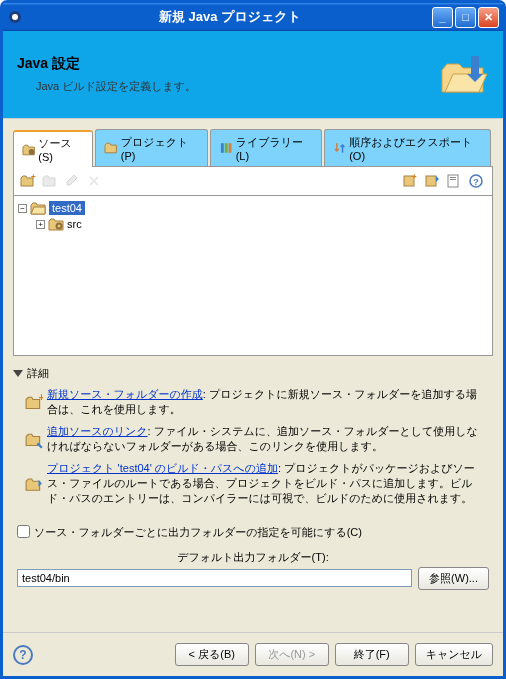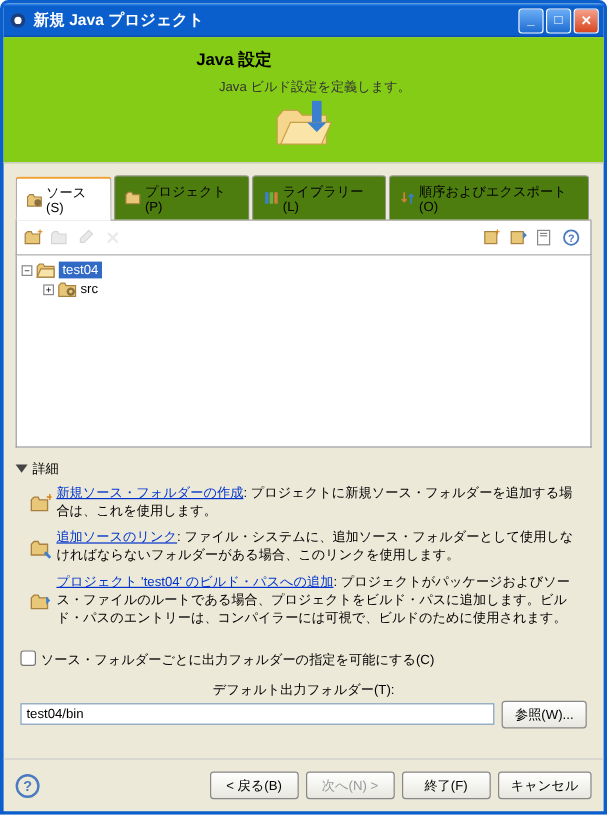--- a/index.html
+++ b/index.html
@@ -1,32 +1,32 @@
 <!DOCTYPE html>
 <html><head>
 <meta charset="utf-8">
 <style>
 * { box-sizing: border-box; margin: 0; padding: 0; }
 body { font-family: "MS UI Gothic", sans-serif; font-size: 12px; background: #fff; }
 .window { width: 506px; height: 679px; border: 3px solid #0B5FCC; border-radius: 7px 7px 0 0; background: #ECE9D8; display: flex; flex-direction: column; }
-.titlebar { height: 28px; background: linear-gradient(to bottom, #3B8FEF 0%, #0B5FCC 8%, #0B5FCC 92%, #084AA6 100%); display: flex; align-items: center; padding: 0 4px; color: #fff; font-weight: bold; }
+.titlebar { height: 28px; background: linear-gradient(to bottom, #3B8FEF 0%, #0B5FCC 8%, #0B5FCC 92%, #084AA6 100%); display: flex; align-items: center; padding: 0 4px; color: #fff; font-weight: bold; text-align: center; }
 .title-icon { width: 16px; height: 16px; margin-right: 5px; }
 .title-text { flex: 1; font-size: 13px; }
 .win-btns { display: flex; gap: 2px; }
 .win-btn { width: 21px; height: 21px; border: 1px solid #fff; border-radius: 3px; display: flex; align-items: center; justify-content: center; font-weight: bold; font-size: 11px; color: #fff; cursor: pointer; }
 .win-min, .win-max { background: linear-gradient(to bottom, #6BADF6, #1F6DD2); }
 .win-close { background: linear-gradient(to bottom, #F6A18B, #D8441F); }
-.header { background: #84cc16; padding: 10px 14px; border-bottom: 1px solid #ccc; display: flex; align-items: center; flex-direction: column; }
+.header { background: #0ea5e9; padding: 21px 14px; border-bottom: 1px solid #ccc; display: flex; align-items: center; }
 .header-text { flex: 1; }
 .header-title { font-size: 14px; font-weight: bold; margin-bottom: 6px; }
 .header-desc { font-size: 11px; color: #333; margin-left: 19px; }
 .header-icon { width: 50px; height: 45px; }
 .content { flex: 1; padding: 10px; display: flex; flex-direction: column; }
 .tabs { display: flex; border-bottom: 1px solid #999; }
-.tab { padding: 4px 8px; border: 1px solid #999; border-bottom: none; border-radius: 3px 3px 0 0; margin-right: 2px; background: #4d7c0f; display: flex; align-items: center; gap: 3px; cursor: pointer; font-size: 11px; }
+.tab { padding: 4px 8px; border: 1px solid #999; border-bottom: none; border-radius: 3px 3px 0 0; margin-right: 2px; background: #7dd3fc; display: flex; align-items: center; gap: 3px; cursor: pointer; font-size: 11px; }
 .tab.active { background: #fff; border-top: 2px solid #F0A030; position: relative; top: 1px; }
 .tab-icon { width: 14px; height: 14px; }
 .toolbar { background: #fff; border: 1px solid #999; border-top: none; padding: 4px; display: flex; align-items: center; }
 .tb-btn { width: 20px; height: 20px; margin-right: 2px; display: flex; align-items: center; justify-content: center; cursor: pointer; }
 .tb-btn.disabled { opacity: 0.4; cursor: default; }
 .tb-spacer { flex: 1; }
 .tree-area { background: #fff; border: 1px solid #999; border-top: none; height: 160px; padding: 4px; overflow: auto; }
 .tree-row { display: flex; align-items: center; padding: 1px 0; font-size: 11px; }
 .tree-indent { width: 18px; display: inline-block; text-align: center; }
 .tree-toggle { width: 9px; height: 9px; border: 1px solid #888; font-size: 8px; line-height: 7px; text-align: center; cursor: pointer; margin-right: 3px; }

